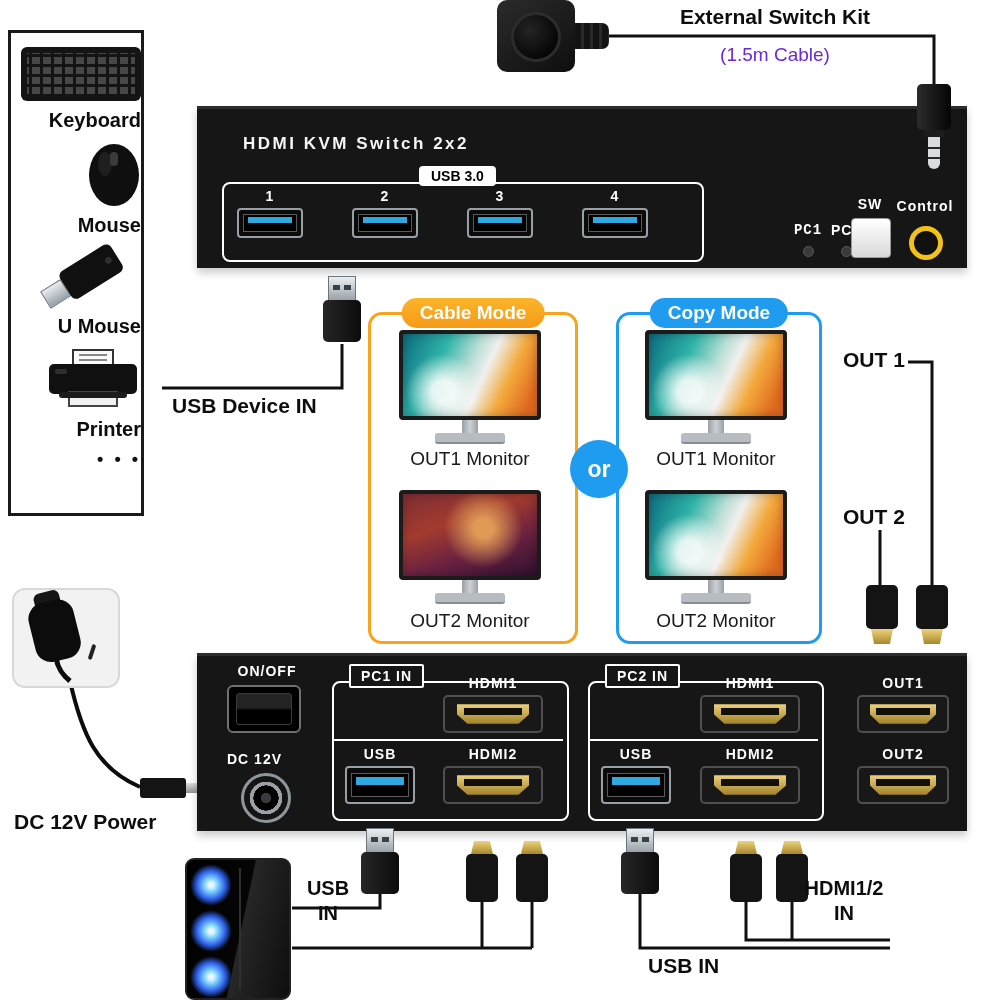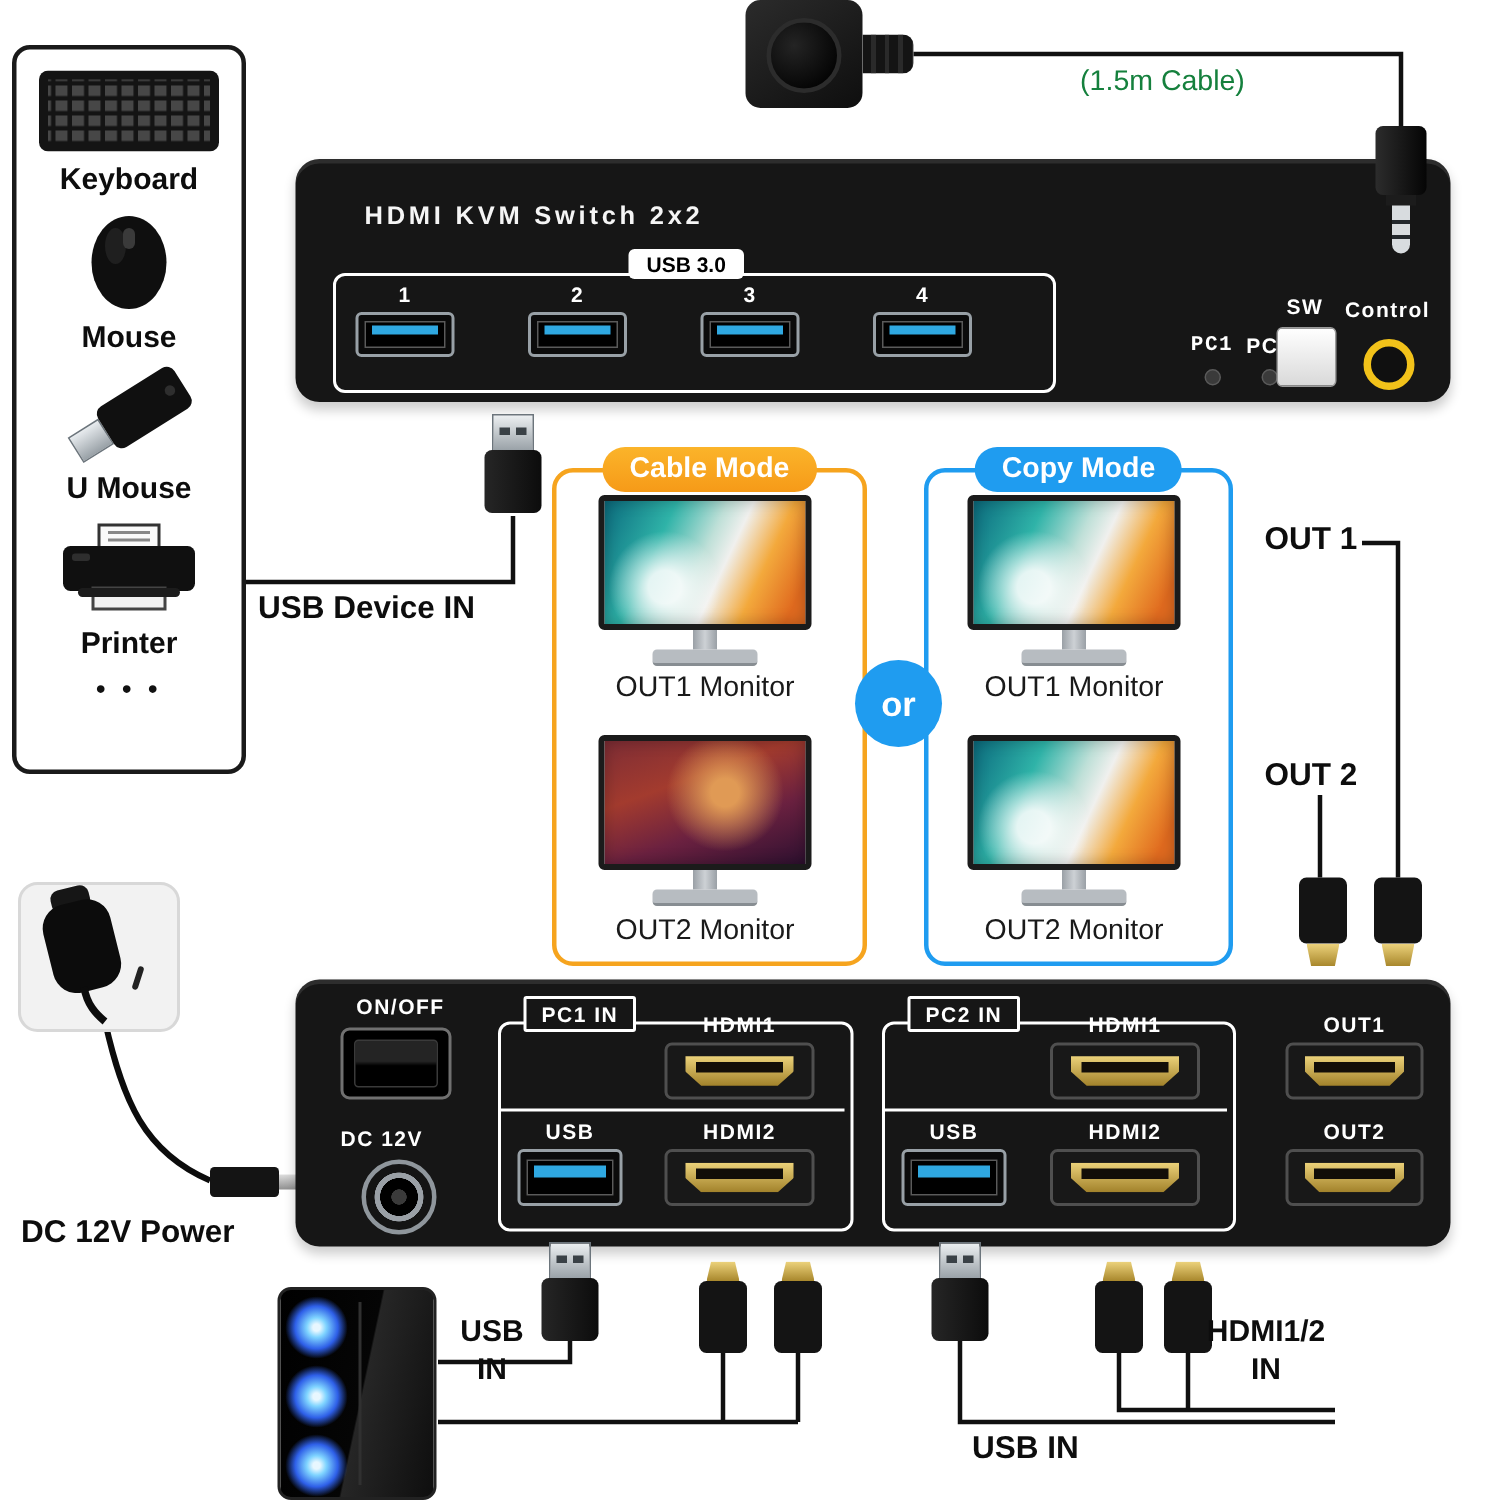--- a/index.html
+++ b/index.html
@@ -6,52 +6,52 @@
   .canvas { position:relative; width:990px; height:1000px; background:#ffffff;
             font-family:"Liberation Sans", sans-serif; overflow:hidden; }
   .abs { position:absolute; }
 
   
   .callout { font-size:21px; font-weight:700; color:#0d0d0d; }
   .callout2 { font-size:20px; font-weight:700; color:#0d0d0d; text-align:center; line-height:1.25; }
   .periph-label { font-size:20px; font-weight:600; color:#0d0d0d; text-align:center; }
 
   
-  .periph { left:8px; top:30px; width:156px; height:486px; background:#fff;
-            border:3px solid #1a1a1a; border-radius:12px; display:flex; flex-direction:column;
-            align-items:center; box-sizing:border-box; }
+  .periph { left:8px; top:30px; width:136px; height:486px; background:#fff;
+            border:3px solid #1a1a1a; border-radius:0; display:flex; flex-direction:column;
+            align-items:flex-end; box-sizing:border-box; }
 
   .udisk-wrap { width:120px; height:74px; display:flex; align-items:center; justify-content:center; }
   .udisk { display:flex; align-items:center; transform:rotate(-32deg); }
   .udisk .ucap { width:22px; height:18px; background:linear-gradient(180deg,#e8ecef,#98a0a6);
                  border:1px solid #6c757c; }
   .udisk .ubody { width:60px; height:32px; background:#101010; border-radius:6px; position:relative; }
   .udisk .ubody::after { content:""; position:absolute; right:6px; top:12px; width:7px; height:7px;
                  border-radius:50%; background:#2e2e2e; }
 
   
   .swkit { left:497px; top:0px; width:78px; height:72px; border-radius:10px;
            background:linear-gradient(145deg,#2b2b2b,#0e0e0e); }
   .swbtn { width:44px; height:44px; border-radius:50%; margin:12px auto;
            background:radial-gradient(circle at 35% 35%, #242424, #050505 75%);
            border:3px solid #2c2c2c; }
   .swstub { left:575px; top:23px; width:34px; height:26px; background:#141414;
             border-radius:0 7px 7px 0;
             background-image:repeating-linear-gradient(90deg, transparent 0 6px, #2a2a2a 6px 9px); }
   .kit-title { left:655px; top:5px; width:240px; text-align:center; font-size:21px; font-weight:700; color:#0d0d0d; }
-  .kit-sub { left:655px; top:44px; width:240px; text-align:center; font-size:19px; color:#15803d; }
+  .kit-sub { left:655px; top:44px; width:240px; text-align:center; font-size:19px; color:#6d28d9; }
 
   .jack { left:917px; top:84px; display:flex; flex-direction:column; align-items:center; }
   .jack .jbody { width:34px; height:46px; background:linear-gradient(90deg,#2c2c2c,#050505); border-radius:5px; }
   .jack .jcollar { width:20px; height:7px; background:#1c1c1c; }
   .jack .jshaft { width:12px; height:32px; border-radius:0 0 6px 6px;
         background:linear-gradient(180deg,#d8dcdf 0 30%,#23282c 30% 38%,#d8dcdf 38% 62%,#23282c 62% 70%,#d8dcdf 70%); }
 
   
-  .panel { background:#161616; border-radius:16px;
+  .panel { background:#161616; border-radius:0;
            box-shadow: inset 0 3px 0 rgba(255,255,255,.10), 0 5px 8px rgba(0,0,0,.20); }
   .ptitle { color:#f5f5f5; font-size:17px; font-weight:700; letter-spacing:2.5px; }
   .ptext { color:#fff; font-weight:700; font-size:14px; letter-spacing:1px; text-align:center; }
   .outline-box { border:2px solid #fff; border-radius:8px; }
   .badge { background:#fff; color:#000; font-size:14px; font-weight:700; padding:2px 12px; border-radius:4px; }
   .in-tag { border:2px solid #fff; background:#161616; color:#fff; font-size:14px; font-weight:700;
             letter-spacing:1px; padding:2px 10px; border-radius:2px; }
 
   .usb-port { background:#0b0b0b; border:2px solid #98a0a6; border-radius:4px;
               display:flex; align-items:center; justify-content:center; box-sizing:border-box; }
@@ -185,20 +185,21 @@
       <rect x="14" y="44" width="68" height="6" rx="3" fill="#1c1c1c"></rect>
     </svg>
     <div class="periph-label" style="margin-top:6px">Printer</div>
     <div style="margin-top:8px; font-size:18px; font-weight:700; letter-spacing:3px; color:#111">• • •</div>
   </div>
 
   <div class="abs swkit">
     <div class="swbtn"></div>
   </div>
   <div class="abs swstub"></div>
+  <div class="abs kit-title">External Switch Kit</div>
   <div class="abs kit-sub">(1.5m Cable)</div>
 
   <div class="abs panel" style="left:197px; top:106px; width:770px; height:162px;">
     <div class="abs ptitle" style="left:46px; top:28px;">HDMI KVM Switch 2x2</div>
     <div class="abs outline-box" style="left:25px; top:76px; width:478px; height:76px;"></div>
     <div class="abs badge" style="left:222px; top:60px;">USB 3.0</div>
 
     <div class="abs ptext" style="left:40px; top:82px; width:66px;">1</div>
     <div class="abs ptext" style="left:155px; top:82px; width:66px;">2</div>
     <div class="abs ptext" style="left:270px; top:82px; width:66px;">3</div>

